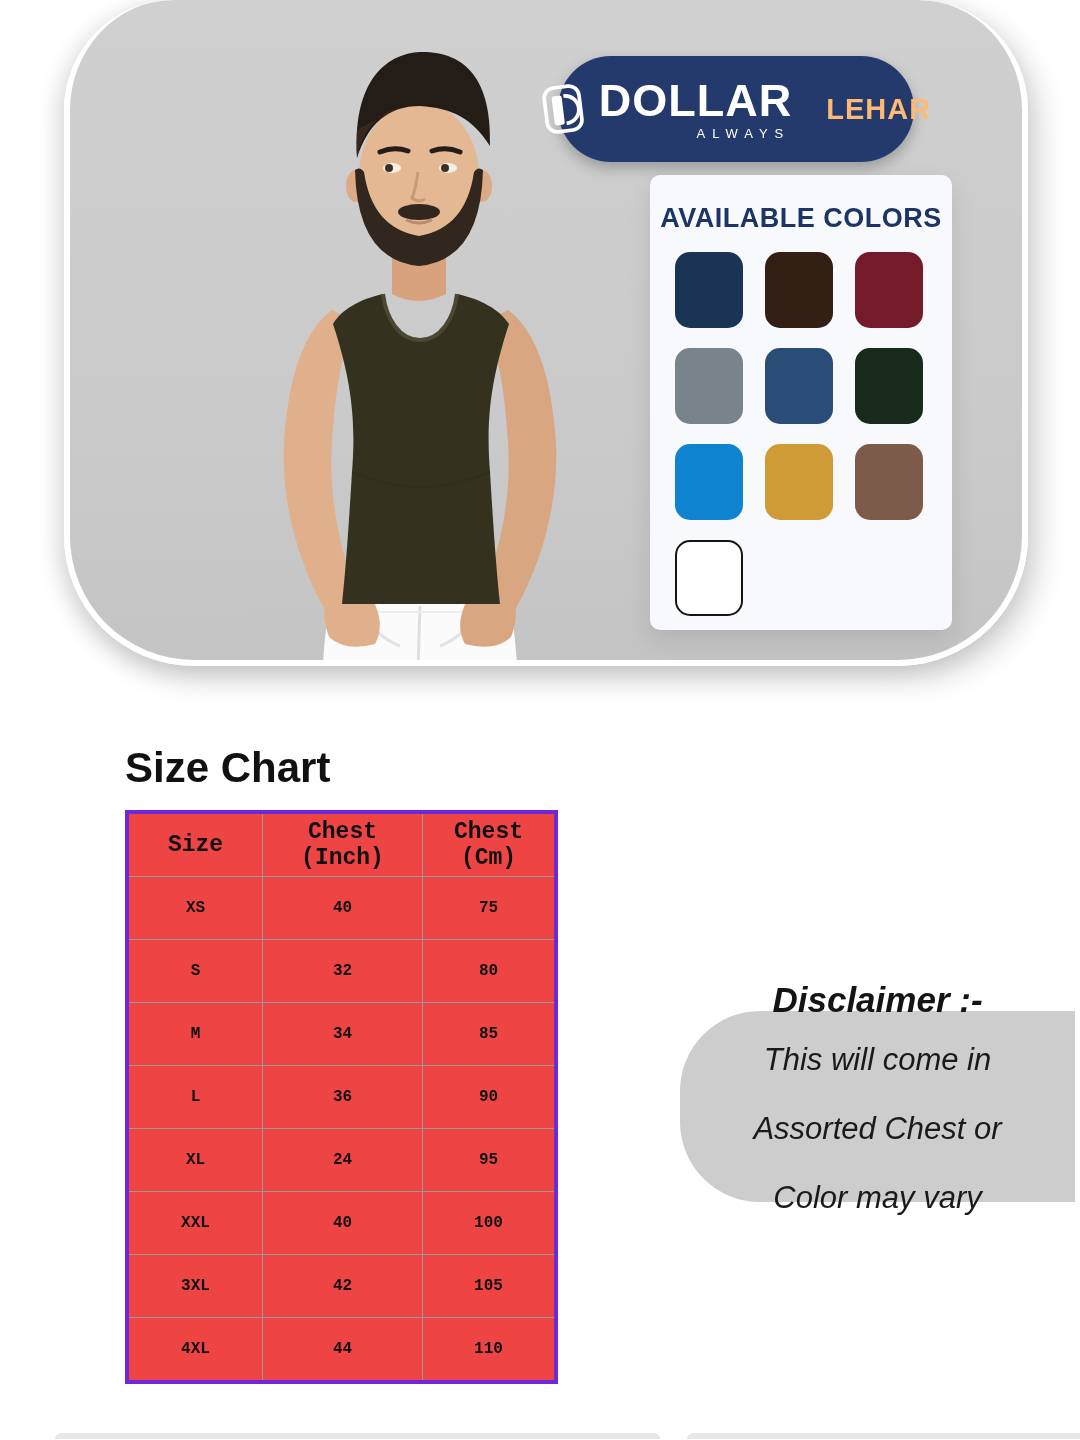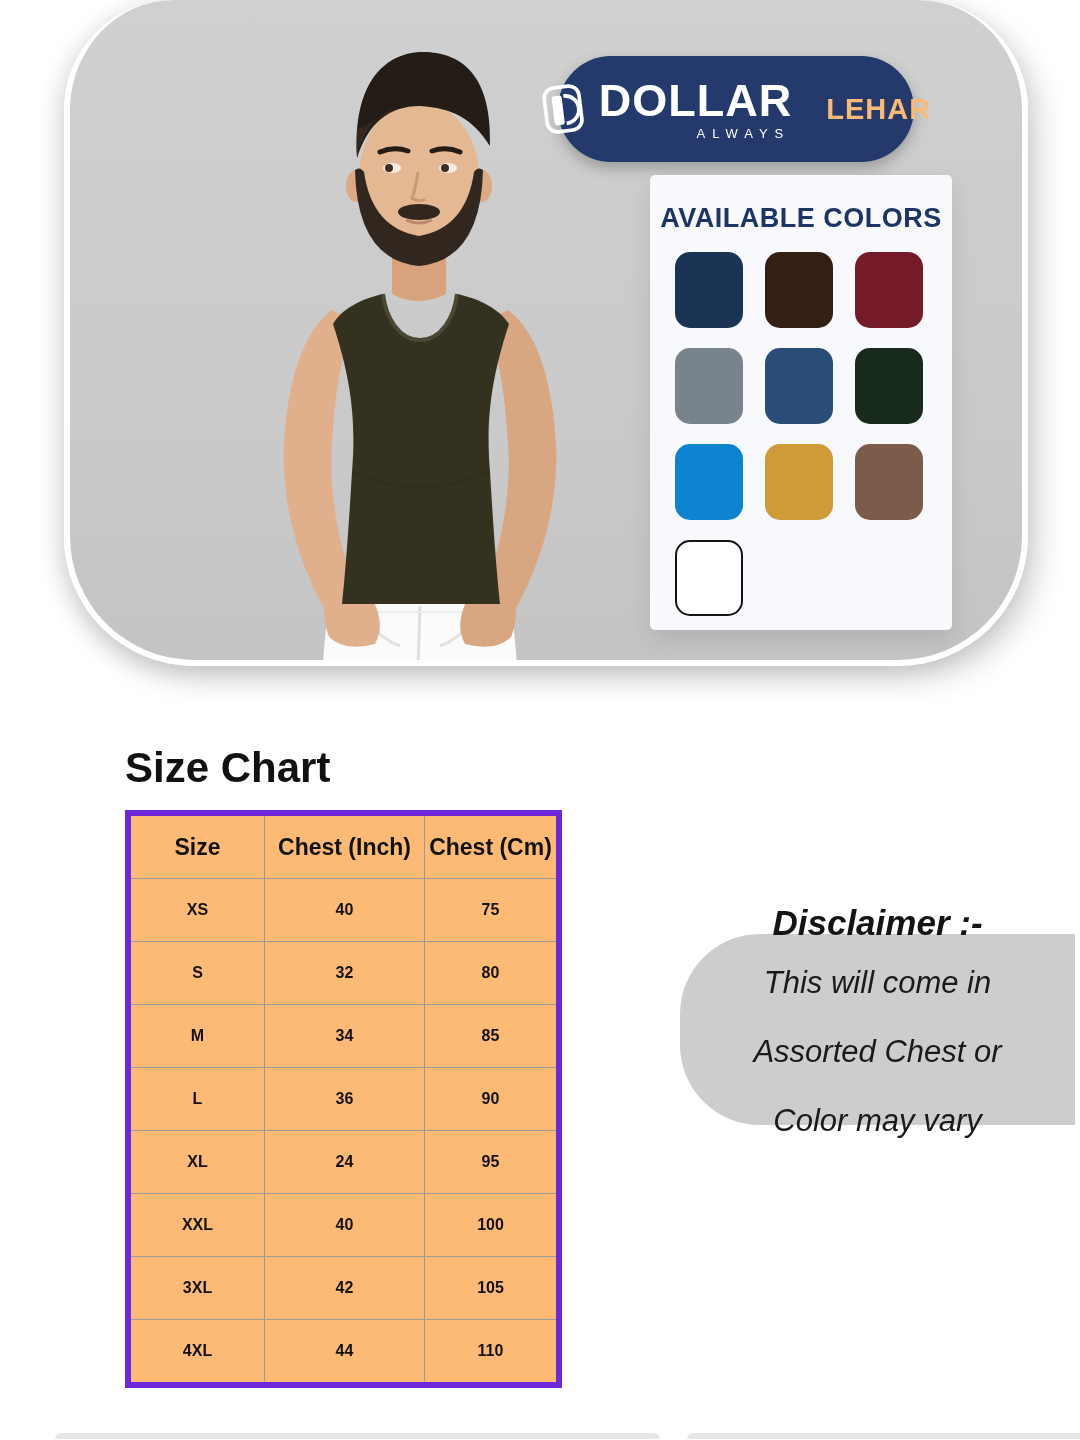--- a/index.html
+++ b/index.html
@@ -22,44 +22,44 @@
              box-shadow:0 6px 14px rgba(0,0,0,.25);}
   .logo-mark{width:46px;height:56px;margin-right:12px;flex:none;}
   .logo-words{display:flex;flex-direction:column;align-items:flex-end;line-height:1;}
   .logo-name{color:#fff;font-size:45px;font-weight:800;letter-spacing:1px;}
   .logo-tagline{color:#fff;font-size:13px;letter-spacing:7px;margin-top:4px;margin-right:2px;}
   .logo-divider{width:2px;height:74px;background:#ffffff;margin:0 16px 0 18px;}
   .logo-subbrand{color:#fdba74;font-size:29px;font-weight:700;letter-spacing:1px;}
 
   
   .colors-panel{position:absolute;left:650px;top:175px;width:302px;height:455px;
-                background:#f8f9fc;border-radius:5px;
+                background:#f8f9fc;border-radius:10px;
                 box-shadow:0 10px 24px rgba(0,0,0,.10);}
   .colors-title{margin:28px 0 0 0;text-align:center;
                 color:#1d3466;font-size:27px;font-weight:800;letter-spacing:.5px;}
   .swatch-grid{position:absolute;left:25px;top:77px;
                display:grid;grid-template-columns:repeat(3,68px);
                grid-auto-rows:76px;column-gap:22px;row-gap:20px;}
   .swatch{width:68px;height:76px;border-radius:15px;}
   .swatch--outlined{border:2px solid #141414;box-sizing:border-box;}
 
   
   .size-title{position:absolute;left:125px;top:744px;width:423px;margin:0;
               text-align:left;color:#111;font-size:42px;font-weight:700;}
   .size-table{position:absolute;left:125px;top:810px;width:423px;
               border-collapse:collapse;table-layout:fixed;
-              border:6px solid #6d28d9;background:#fdba74;}
+              border:4px solid #6d28d9;background:#ef4444;font-family:Liberation Mono, monospace;}
   .size-table th,.size-table td{border:1.5px solid #9a9a9a;
               text-align:center;vertical-align:middle;color:#111;height:62px;padding:0;}
   .size-table th{font-size:23px;font-weight:800;}
   .size-table td{font-size:16px;font-weight:700;}
   .col-size{width:133px;} .col-inch{width:159px;} .col-cm{width:131px;}
 
   
-  .disclaimer{position:absolute;left:680px;top:934px;width:395px;height:191px;
+  .disclaimer{position:absolute;left:680px;top:1011px;width:395px;height:191px;
               background:#cdcdcd;border-radius:80px 0 0 80px;
               display:flex;flex-direction:column;justify-content:center;align-items:center;}
   .disclaimer h3{margin:0 0 6px 0;font-size:35px;font-weight:800;font-style:italic;color:#141414;}
   .disclaimer p{margin:14px;font-size:31px;font-style:italic;font-weight:500;
                 color:#1a1a1a;line-height:1.32;}
 
   
   .edge-strip{position:absolute;height:6px;background:#e7e7e7;border-radius:6px 6px 0 0;}
   .edge-strip.left{left:55px;top:1433px;width:605px;}
   .edge-strip.right{left:687px;top:1433px;width:393px;border-radius:6px 0 0 0;}

